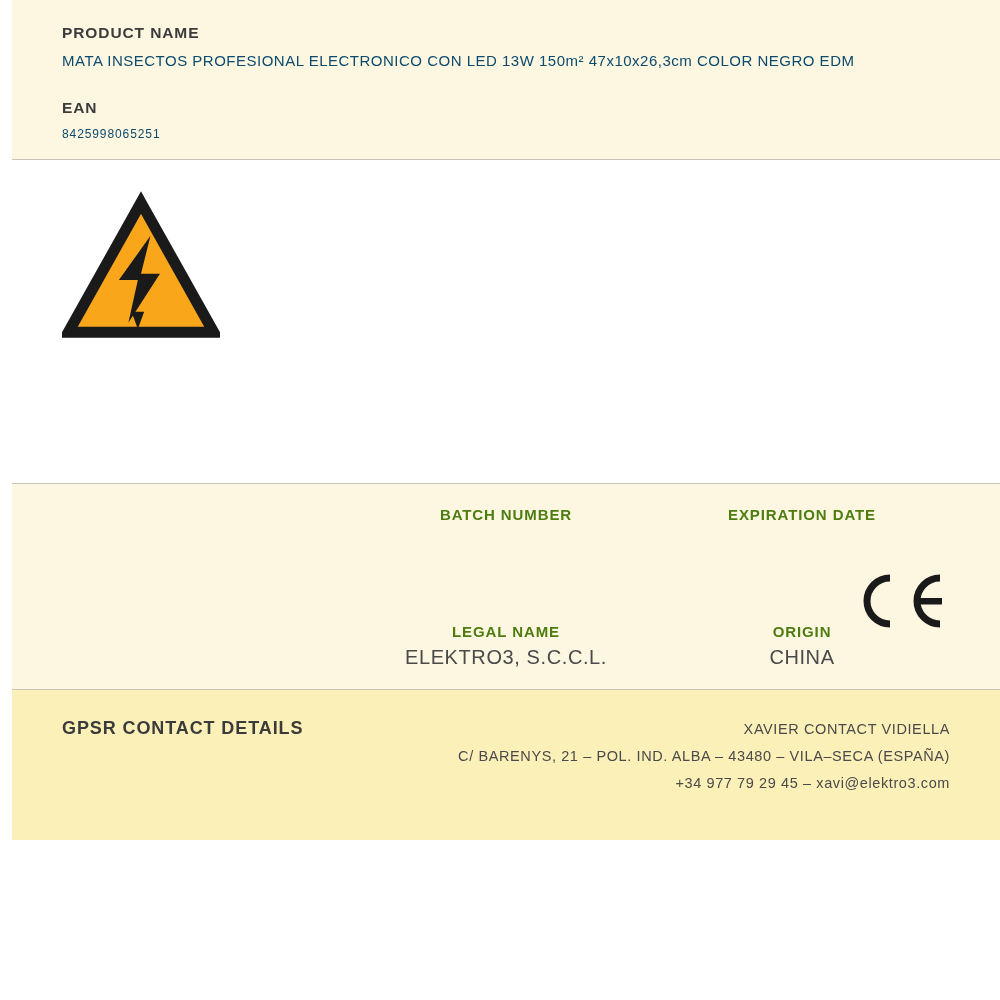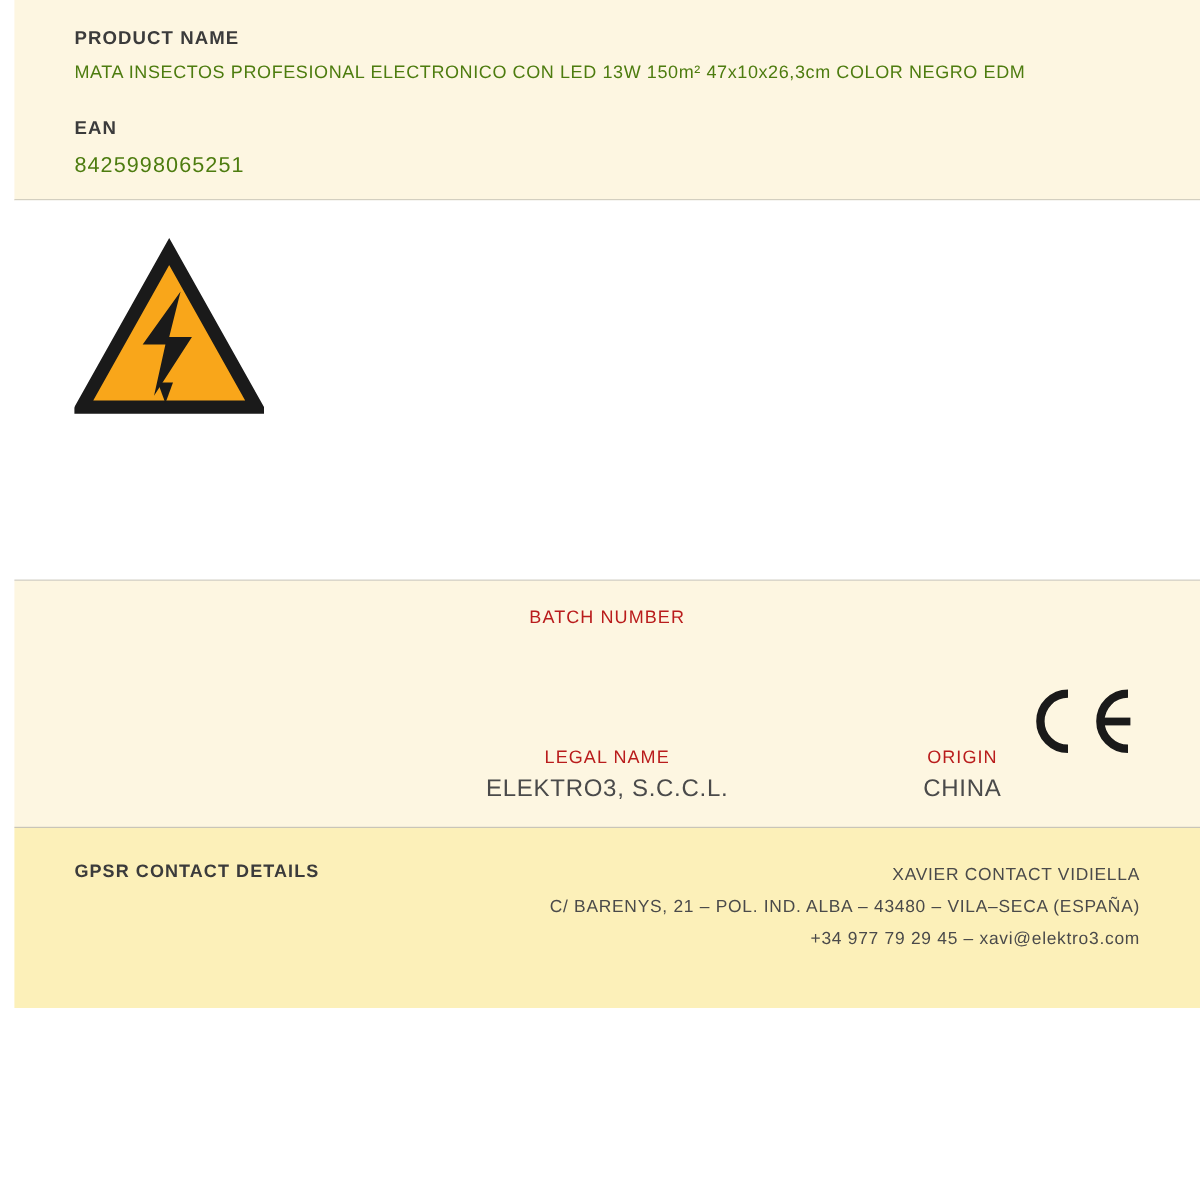--- a/index.html
+++ b/index.html
@@ -31,26 +31,26 @@
   .field-label {
     font-size: 15.5px;
     font-weight: bold;
     letter-spacing: 0.9px;
     color: #3b3b3b;
     margin-bottom: 10px;
   }
   .field-value {
     font-size: 15px;
     letter-spacing: 0.5px;
-    color: #4d7c0f;
+    color: #0c4a6e;
     font-weight: 400;
   }
   .field-block + .field-block { margin-top: 30px; }
   .ean-value {
-    font-size: 18px;
+    font-size: 12px;
     letter-spacing: 0.9px;
   }
 
   
   .pictogram-area {
     background: #ffffff;
     flex: 1 1 auto;
     position: relative;
     padding: 30px 50px;
     border-bottom: 1px solid #c9c5b8;
@@ -72,23 +72,23 @@
   .mid-grid {
     display: grid;
     grid-template-columns: 1fr 1fr 1fr;
     column-gap: 0px;
   }
   .mid-cell {
     text-align: center;
   }
   .mid-head {
     font-size: 15px;
-    font-weight: normal;
+    font-weight: bold;
     letter-spacing: 0.9px;
-    color: #b91c1c;
+    color: #4d7c0f;
   }
   .mid-val {
     font-size: 20px;
     letter-spacing: 0.6px;
     color: #4a4a4a;
     margin-top: 6px;
     min-height: 18px;
   }
   .row-2 { margin-top: 76px; }
   .ce-mark {
@@ -102,21 +102,21 @@
   
   .footer {
     background: #fcf0b9;
     padding: 26px 50px 30px 50px;
     display: flex;
     justify-content: space-between;
     align-items: flex-start;
     min-height: 150px;
   }
   .footer-label {
-    font-size: 15px;
+    font-size: 18px;
     font-weight: bold;
     letter-spacing: 0.9px;
     color: #3b3b3b;
     padding-top: 2px;
     white-space: nowrap;
   }
   .footer-lines {
     text-align: right;
     font-size: 14.5px;
     letter-spacing: 0.6px;
@@ -149,20 +149,21 @@
   </div>
 
   <div class="mid-section">
     <div class="mid-grid">
       <div class="mid-cell"></div>
       <div class="mid-cell">
         <div class="mid-head">BATCH NUMBER</div>
         <div class="mid-val"></div>
       </div>
       <div class="mid-cell">
+        <div class="mid-head">EXPIRATION DATE</div>
         <div class="mid-val"></div>
       </div>
     </div>
 
     <div class="mid-grid row-2">
       <div class="mid-cell"></div>
       <div class="mid-cell">
         <div class="mid-head">LEGAL NAME</div>
         <div class="mid-val">ELEKTRO3, S.C.C.L.</div>
       </div>

